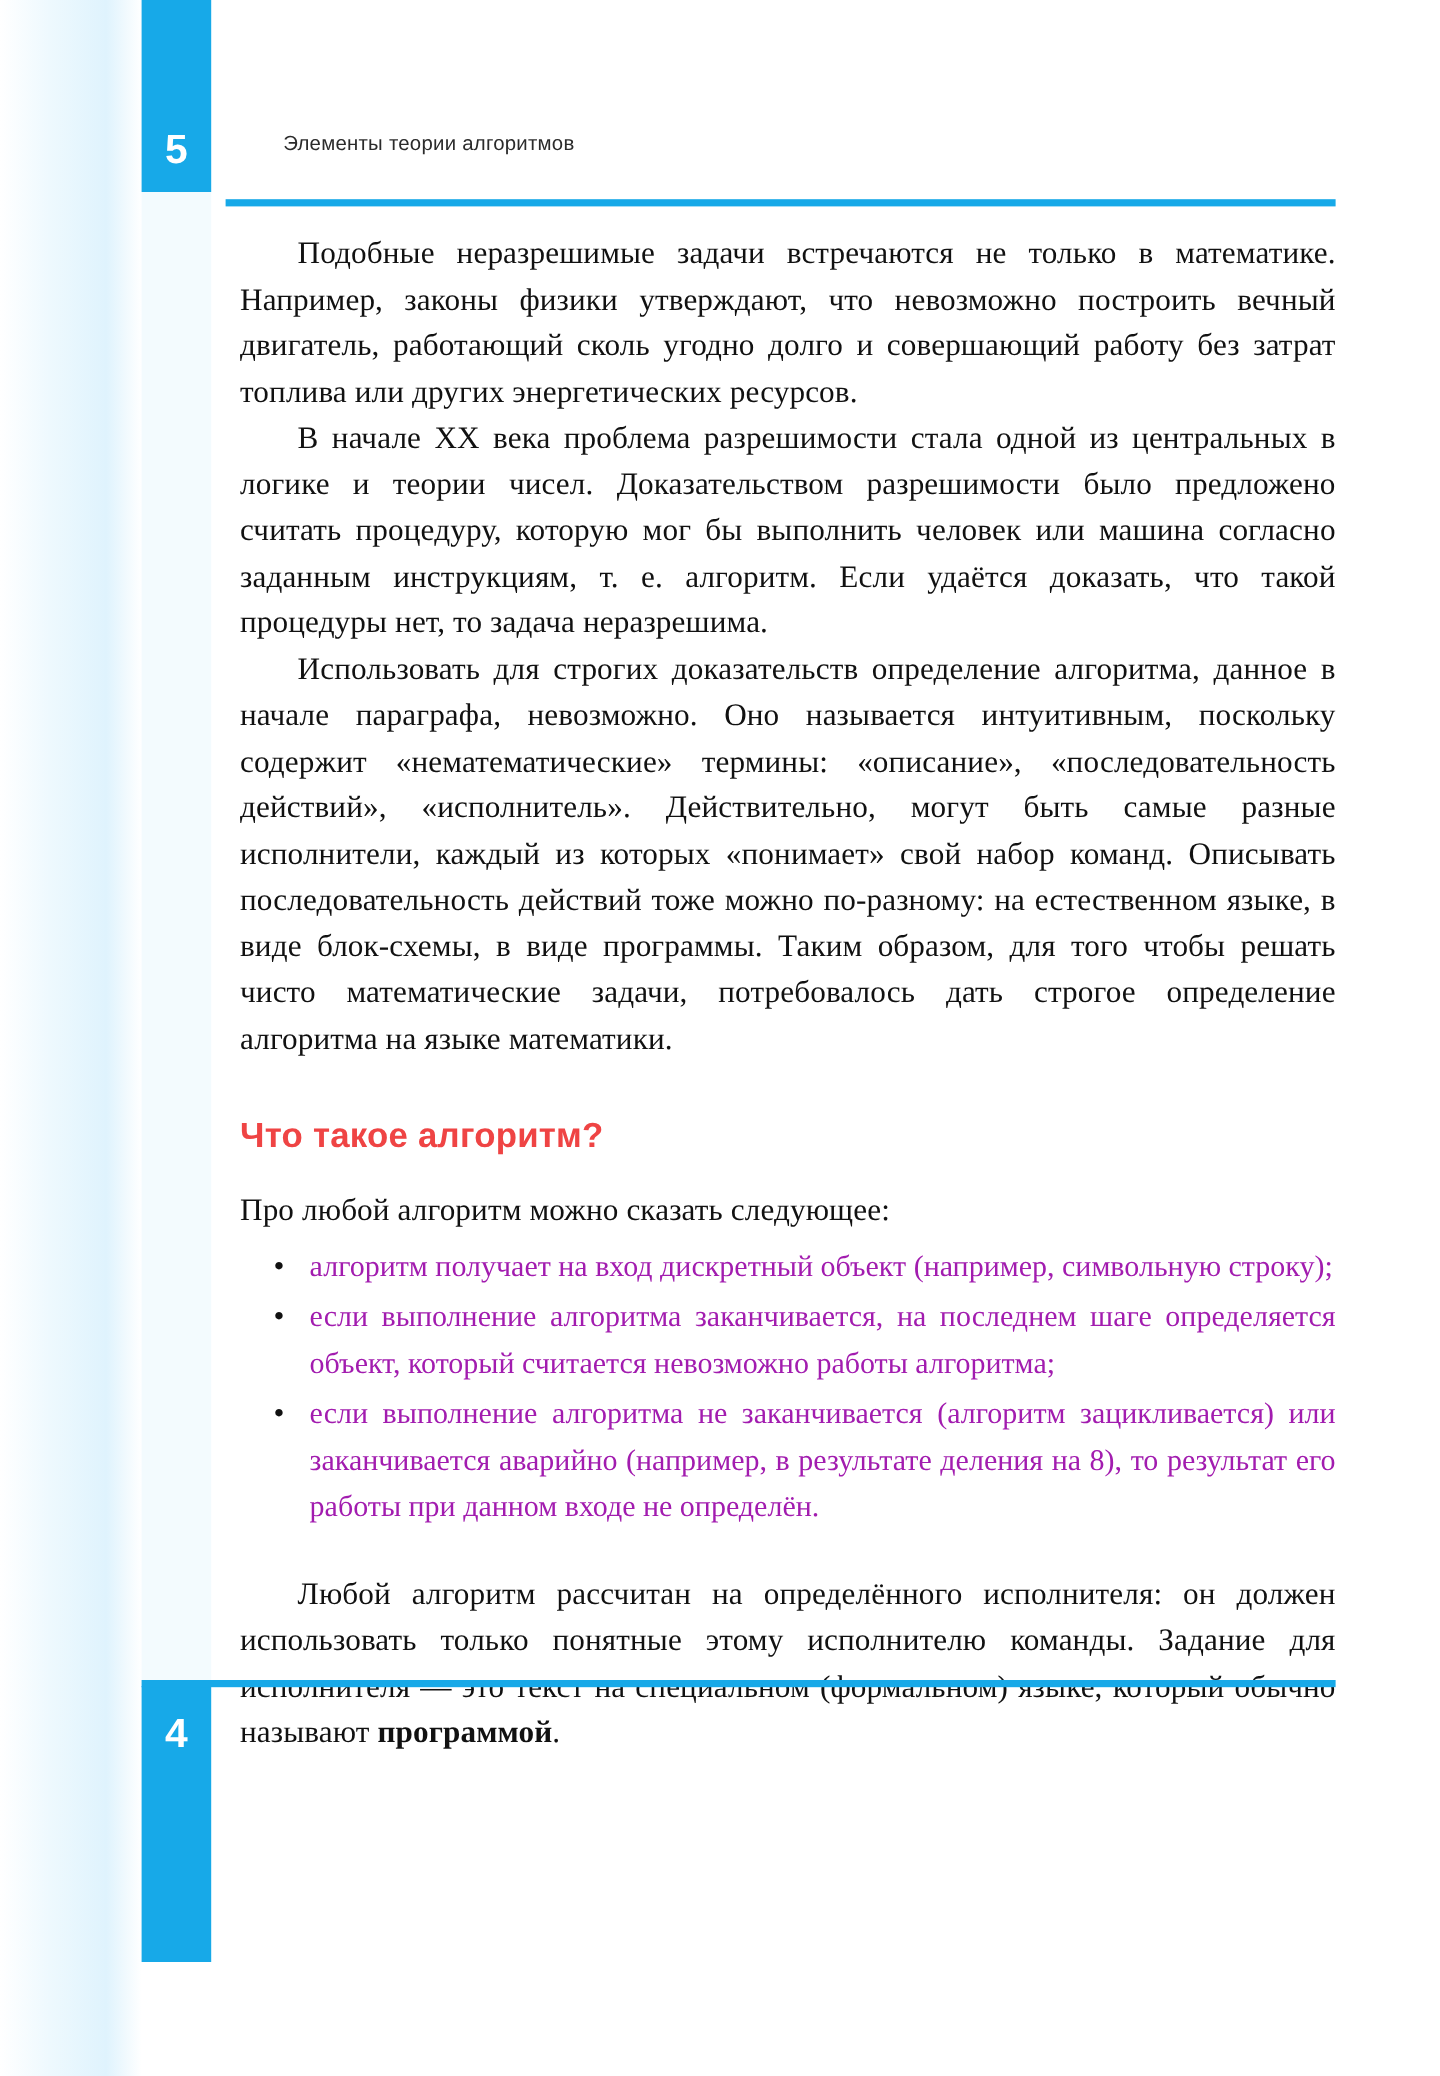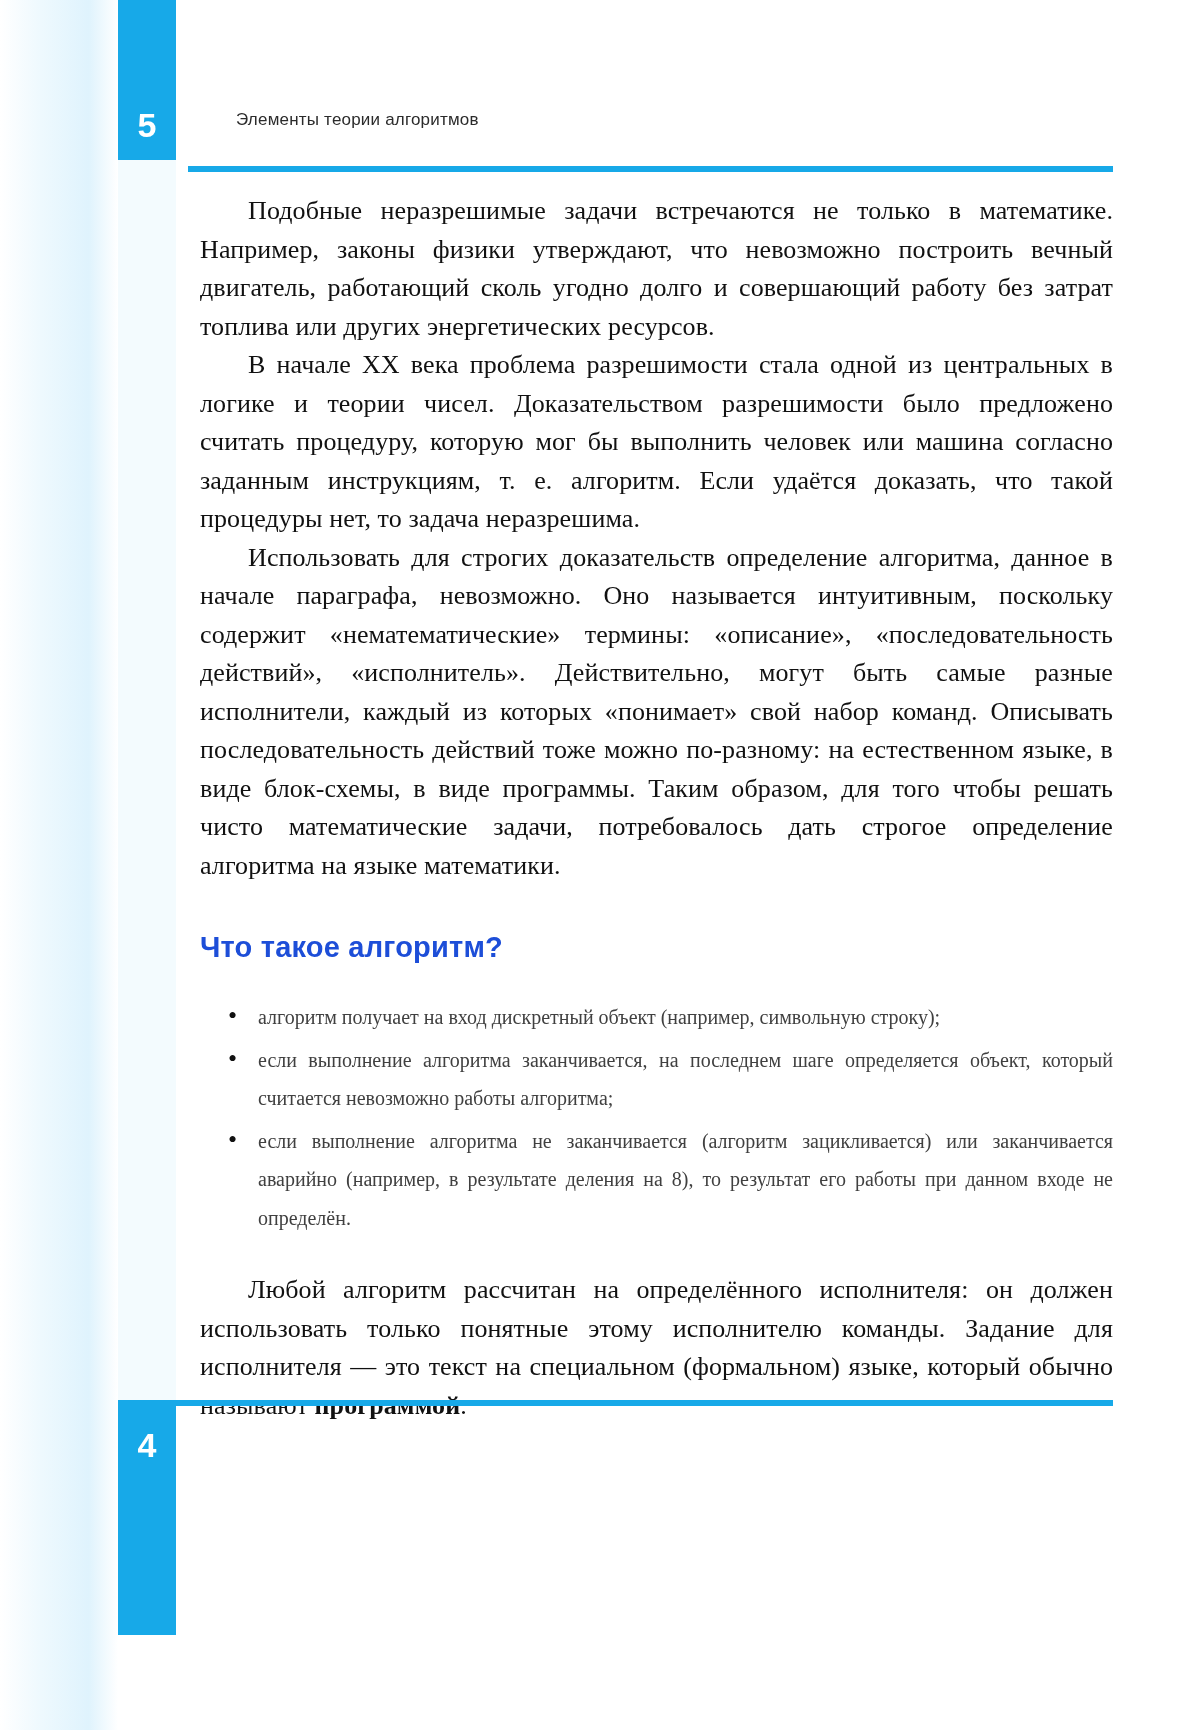--- a/index.html
+++ b/index.html
@@ -118,38 +118,38 @@
     text-indent: 48px;
     color: #111111;
     letter-spacing: 0.1px;
   }
   p.para.noindent { text-indent: 0; }
   h2.section {
     margin: 0;
     font-family: "Liberation Sans", sans-serif;
     font-size: 29px;
     font-weight: bold;
-    color: #1d4ed8;
+    color: #ef4444;
     padding-top: 46px;
     padding-bottom: 26px;
     letter-spacing: 0.2px;
   }
   ul.bullets {
     margin: 8px 0 0 0;
     padding: 0;
     list-style: none;
   }
   ul.bullets li {
     position: relative;
     margin: 0 0 4px 0;
     padding-left: 58px;
-    font-size: 20px;
+    font-size: 25px;
     line-height: 38.5px;
     text-align: justify;
-    color: #404040;
+    color: #a21caf;
   }
   ul.bullets li::before {
     content: "•";
     position: absolute;
     left: 28px;
     top: -1px;
     font-size: 26px;
     color: #111111;
   }
   .after-list { padding-top: 30px; }
@@ -170,20 +170,21 @@
   <div class="header-rule"></div>
 
   <div class="content">
 
     <p class="para">Подобные неразрешимые задачи встречаются не только в математике. Например, законы физики утверждают, что невозможно построить вечный двигатель, работающий сколь угодно долго и совершающий работу без затрат топлива или других энергетических ресурсов.</p>
     <p class="para">В начале XX века проблема разрешимости стала одной из центральных в логике и теории чисел. Доказательством разрешимости было предложено считать процедуру, которую мог бы выполнить человек или машина согласно заданным инструкциям, т. е. алгоритм. Если удаётся доказать, что такой процедуры нет, то задача неразрешима.</p>
     <p class="para">Использовать для строгих доказательств определение алгоритма, данное в начале параграфа, невозможно. Оно называется интуитивным, поскольку содержит «нематематические» термины: «описание», «последовательность действий», «исполнитель». Действительно, могут быть самые разные исполнители, каждый из которых «понимает» свой набор команд. Описывать последовательность действий тоже можно по-разному: на естественном языке, в виде блок-схемы, в виде программы. Таким образом, для того чтобы решать чисто математические задачи, потребовалось дать строгое определение алгоритма на языке математики.</p>
 
     <h2 class="section">Что такое алгоритм?</h2>
 
+    <p class="para noindent">Про любой алгоритм можно сказать следующее:</p>
 
     <ul class="bullets">
       <li>алгоритм получает на вход дискретный объект (например, символьную строку);</li>
       <li>если выполнение алгоритма заканчивается, на последнем шаге определяется объект, который считается невозможно работы алгоритма;</li>
       <li>если выполнение алгоритма не заканчивается (алгоритм зацикливается) или заканчивается аварийно (например, в результате деления на 8), то результат его работы при данном входе не определён.</li>
     </ul>
 
     <p class="para after-list"><span>Любой алгоритм рассчитан на определённого исполнителя: он должен использовать только понятные этому исполнителю команды. Задание для исполнителя — это текст на специальном (формальном) языке, который обычно называют </span><b>программой</b><span>.</span></p>
 
   </div>

